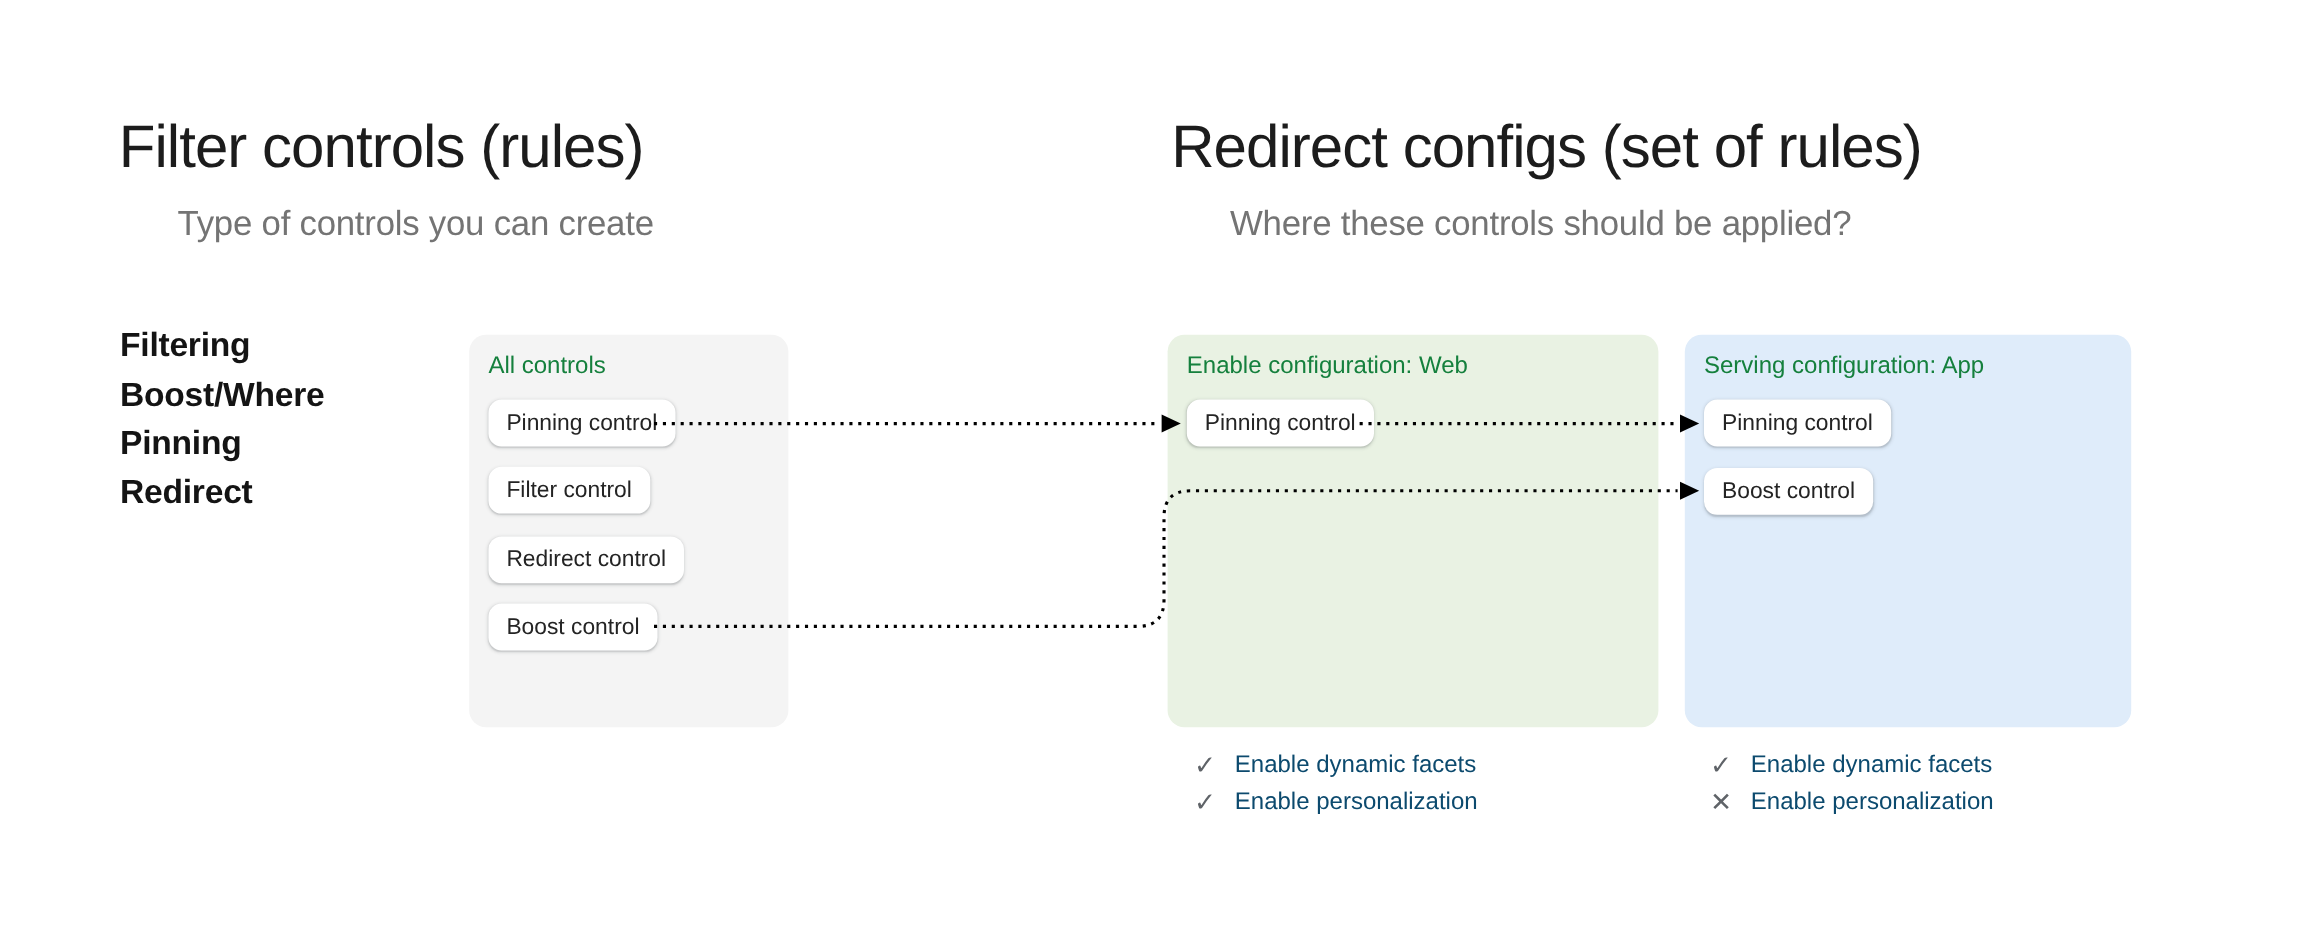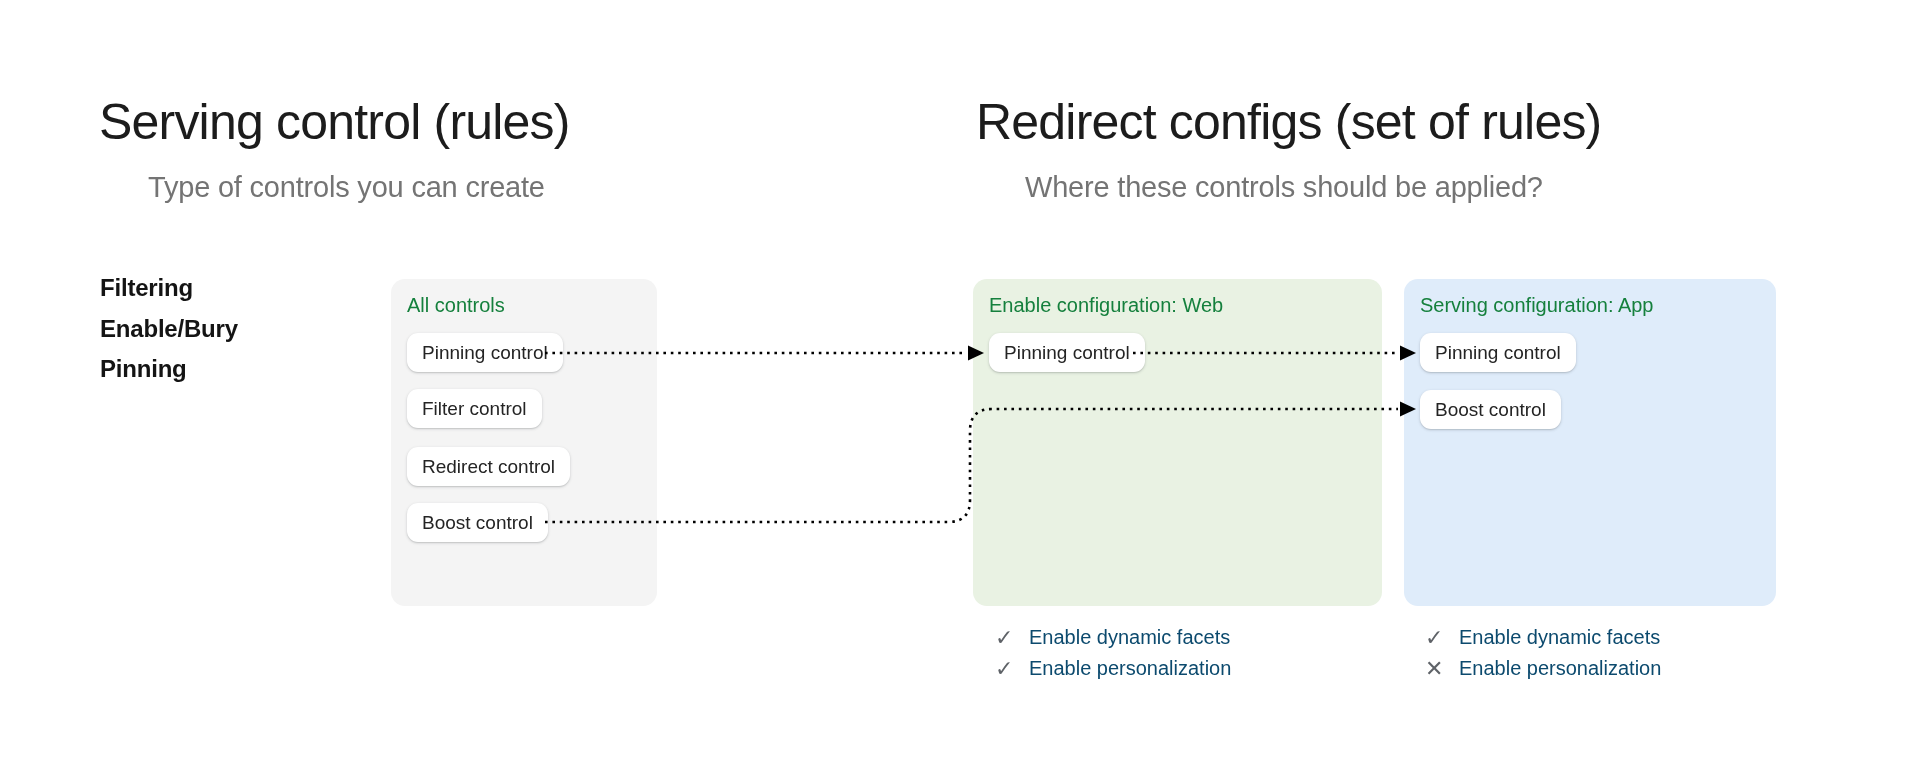--- a/index.html
+++ b/index.html
@@ -15,21 +15,21 @@
 
   .section-subtitle{
     position:absolute;top:170px;font-size:29px;line-height:1.2;font-weight:400;
     color:#747474;letter-spacing:-0.2px;white-space:nowrap;margin-left:48px;
   }
   .subtitle-left{left:100px;}
   .subtitle-right{left:977px;}
 
   .control-types{
     position:absolute;left:100px;top:268px;margin:0;padding:0;list-style:none;
-    font-size:24px;font-weight:700;color:#141414;letter-spacing:-0.2px;
+    font-size:28px;font-weight:700;color:#141414;letter-spacing:-0.2px;
   }
   .control-types li{height:40.6px;line-height:40.6px;}
 
   .card{position:absolute;top:279px;height:327px;border-radius:14px;}
   .card-gray{left:391px;width:266px;background:#f4f4f4;}
   .card-green{left:973px;width:409px;background:#e9f2e3;}
   .card-blue{left:1404px;width:372px;background:#dfecfa;}
 
   .card-label{
     position:absolute;left:16px;top:14px;font-size:20px;line-height:24px;
@@ -56,30 +56,31 @@
   .setting-icon{
     width:24px;font-size:22px;line-height:31px;color:#5f6368;flex:0 0 24px;
   }
   .setting-label{font-size:20px;color:#0c4a6e;margin-left:10px;white-space:nowrap;}
 </style>
 </head>
 <body>
 
 <div class="canvas">
 
-  <div class="section-title title-left">Serving control (rules)</div>
+  <div class="section-title title-left">Filter controls (rules)</div>
   <div class="section-subtitle subtitle-left">Type of controls you can create</div>
 
   <div class="section-title title-right">Redirect configs (set of rules)</div>
   <div class="section-subtitle subtitle-right">Where these controls should be applied?</div>
 
   <ul class="control-types">
     <li>Filtering</li>
-    <li>Enable/Bury</li>
+    <li>Boost/Where</li>
     <li>Pinning</li>
+    <li>Redirect</li>
   </ul>
 
   <div class="card card-gray">
     <div class="card-label">All controls</div>
     <div class="chip chip-1">Pinning control</div>
     <div class="chip chip-2">Filter control</div>
     <div class="chip chip-3">Redirect control</div>
     <div class="chip chip-4">Boost control</div>
   </div>
 

